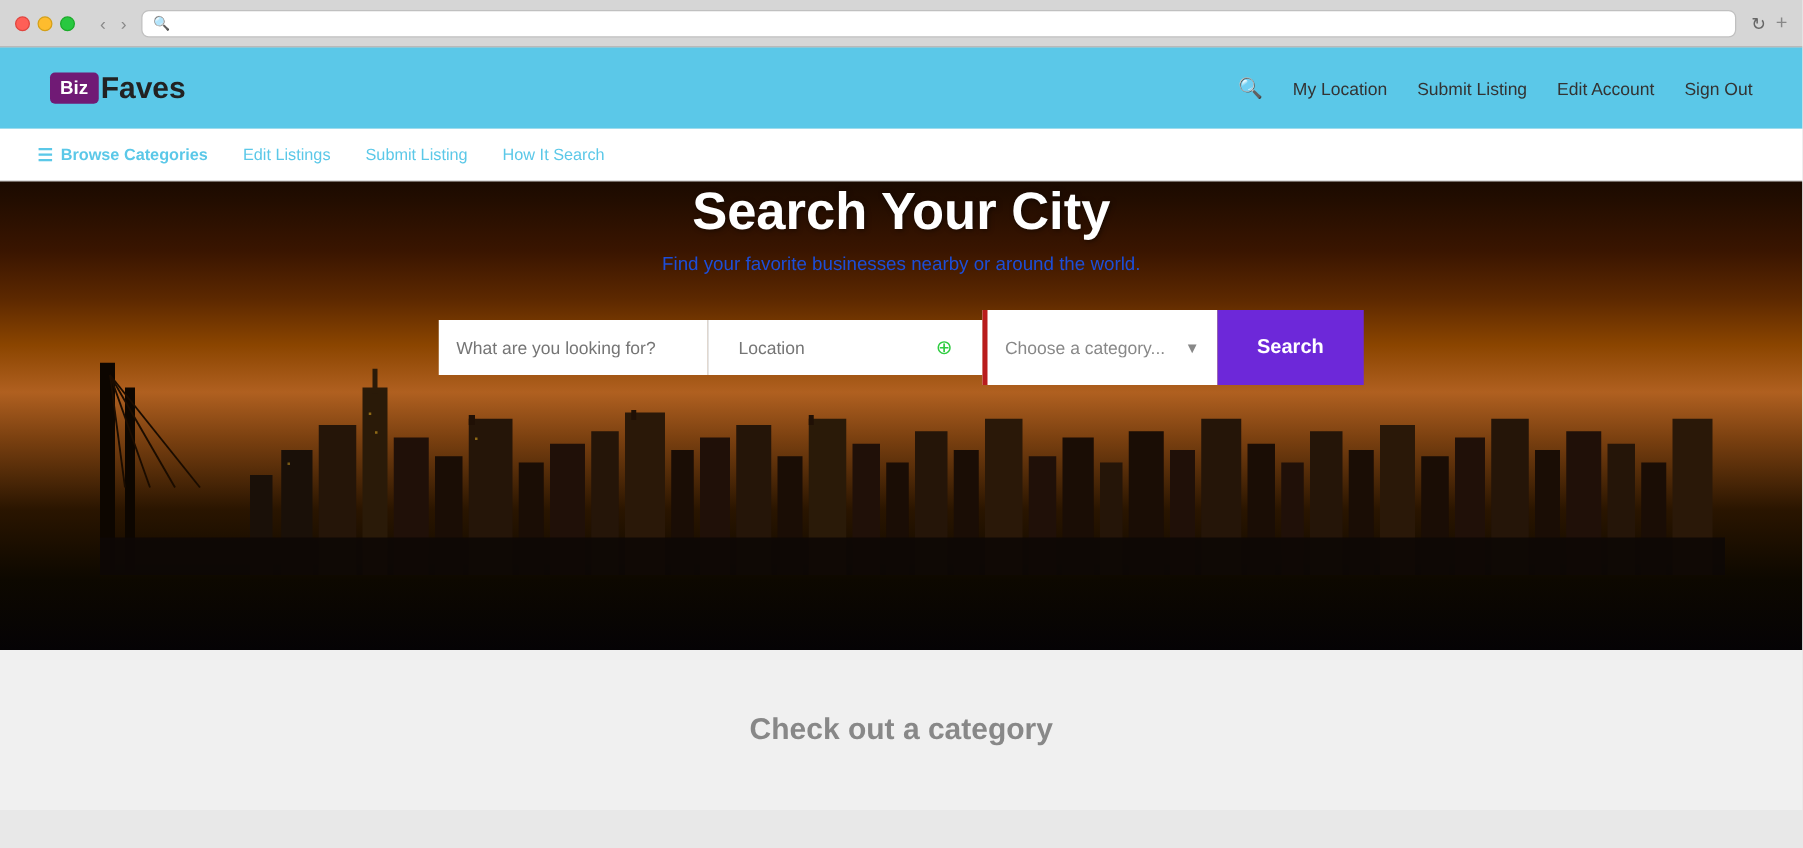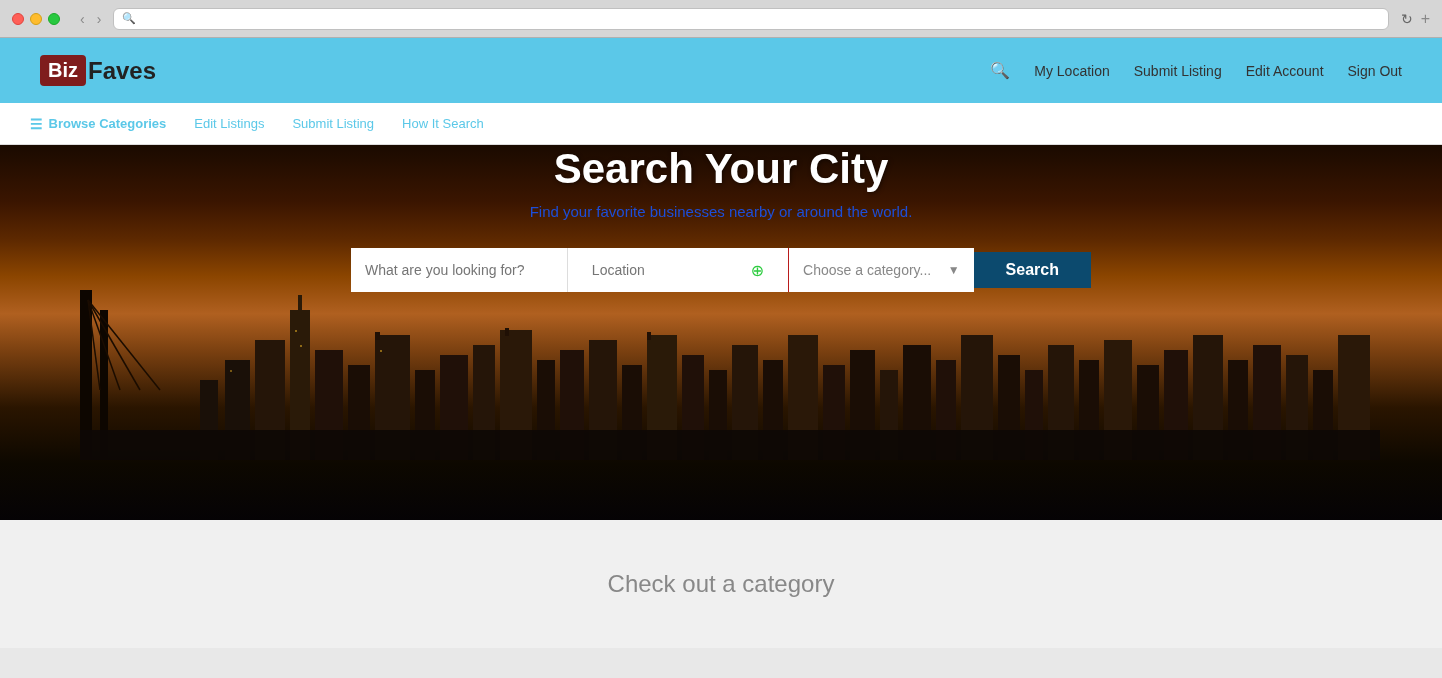--- a/index.html
+++ b/index.html
@@ -43,24 +43,24 @@
     
     .top-nav {
       background: #5bc8e8;
       height: 65px;
       display: flex;
       align-items: center;
       padding: 0 40px;
     }
     .logo-area { display: flex; align-items: center; gap: 0; }
     .logo-biz {
-      background: #7f1d1d;
+      background: #701a75;
       color: white;
       font-weight: 900;
-      font-size: 20px;
+      font-size: 15px;
       padding: 4px 8px;
       border-radius: 4px;
       text-align: right;
     }
     .logo-faves {
       color: #222;
       font-weight: 700;
       font-size: 24px;
       margin-left: 2px;
     }
@@ -197,61 +197,61 @@
     }
     .location-pin-icon {
       color: #2ecc40;
       font-size: 16px;
       flex-shrink: 0;
     }
     .category-select-wrap {
       flex: 1;
       background: white;
       border: none;
-      border-left: 1px solid #b91c1c;
-      height: 44px;
+      border-left: 4px solid #b91c1c;
+      height: 60px;
       display: flex;
       align-items: center;
       padding: 0 14px;
     }
     .category-select {
       border: none;
       outline: none;
       width: 100%;
       font-size: 14px;
       color: #888;
       background: transparent;
       cursor: pointer;
       appearance: none;
       -webkit-appearance: none;
     }
     .chevron-down { color: #888; font-size: 12px; flex-shrink: 0; margin-left: 4px; }
     .search-btn {
-      background: #0c4a6e;
+      background: #6d28d9;
       color: white;
       border: none;
-      height: 36px;
+      height: 60px;
       padding: 0 32px;
       font-size: 16px;
       font-weight: 600;
       cursor: pointer;
       white-space: nowrap;
     }
 
     
     .below-fold {
       background: #f0f0f0;
       padding: 50px 0;
       text-align: center;
       min-height: 120px;
     }
     .check-category-title {
       color: #888;
       font-size: 24px;
-      font-weight: 400;
+      font-weight: 700;
     }
 
     
     .cityscape-svg {
       position: absolute;
       bottom: 60px;
       left: 80px;
       right: 0;
       height: 170px;
     }

